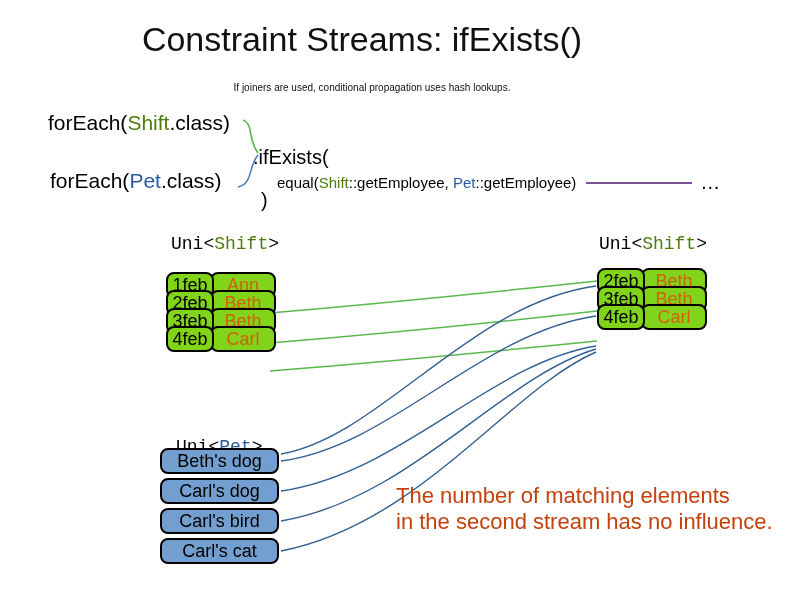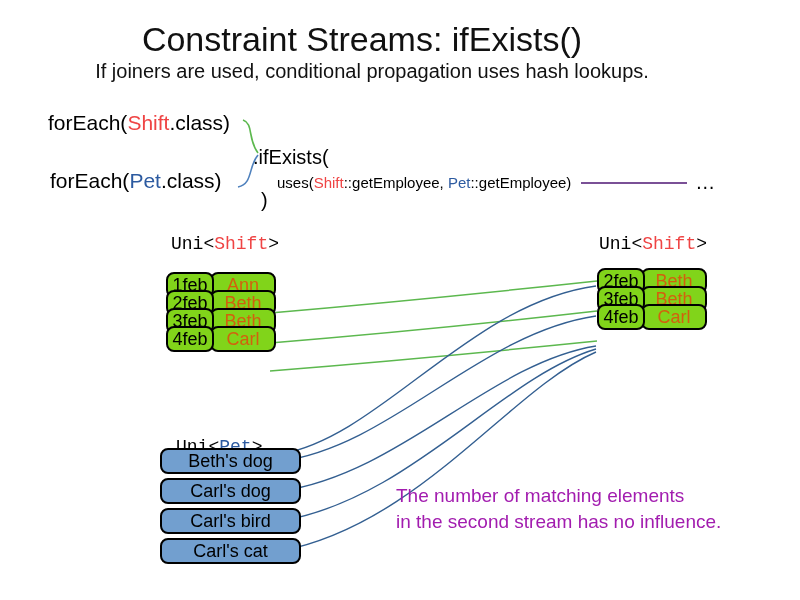--- a/index.html
+++ b/index.html
@@ -4,45 +4,45 @@
 <style>
   html,body{margin:0;padding:0;}
   body{
     width:800px;height:600px;position:relative;background:#ffffff;
     font-family:"Liberation Sans", sans-serif;color:#000;overflow:hidden;
   }
   .abs{position:absolute;}
   
   .title-block{left:0;top:0;width:724px;text-align:center;}
   .slide-title{margin-top:20px;font-size:34px;line-height:38px;color:#111;}
-  .slide-subtitle{margin-top:2px;font-size:20px;color:#111;padding-left:20px;}
+  .slide-subtitle{margin-top:24px;font-size:10px;color:#111;padding-left:20px;}
   
   .code-line{white-space:nowrap;}
   .fs21{font-size:21px;}
   .fs20{font-size:20px;}
   .fs15{font-size:15px;}
-  .green-t{color:#ef4444;}
+  .green-t{color:#4d7c0f;}
   .blue-t{color:#2c5aa0;}
   .equal-row{display:flex;align-items:center;}
   .cont-line{display:inline-block;width:106px;height:0;border-top:2px solid #7a5096;margin:0 8px 0 10px;}
   .ellipsis{font-size:20px;}
   
   .uni-header{font-size:18px;font-family:Liberation Mono, monospace;}
   .shift-table{display:flex;flex-direction:column;gap:4px;}
   .shift-row{display:flex;height:14px;}
   .cell{box-sizing:border-box;border:2px solid #000;border-radius:8px;background:#81d41a;
         height:26px;display:flex;align-items:center;justify-content:center;
         font-size:18px;line-height:18px;}
   .date-cell{width:48px;position:relative;z-index:2;}
   .name-cell{width:66px;margin-left:-4px;color:#d2610e;}
   .pet-table{display:flex;flex-direction:column;gap:4px;}
-  .pet-box{box-sizing:border-box;width:141px;height:26px;border:2px solid #000;border-radius:8px;
+  .pet-box{box-sizing:border-box;width:119px;height:26px;border:2px solid #000;border-radius:8px;
            background:#729fcf;display:flex;align-items:center;justify-content:center;font-size:18px;}
   
-  .annotation{font-size:19px;line-height:26px;color:#a21caf;}
+  .annotation{font-size:22px;line-height:26px;color:#c2410c;}
   
   .overlay{left:0;top:0;width:800px;height:600px;pointer-events:none;}
 </style>
 </head>
 <body>
 
 <svg class="abs overlay" width="800" height="600" viewBox="0 0 800 600" fill="none">
 
   <path d="M243,120 C254,124 247,138 258,153" stroke="#5cb84e" stroke-width="1.6" fill="none"></path>
   <path d="M238,187 C253,184 248,167 258,155" stroke="#4f81bd" stroke-width="1.6" fill="none"></path>
@@ -68,21 +68,21 @@
 </div>
 
 <div class="abs code-line fs21" style="left:50px;top:169px;">
   <span>forEach(</span><span class="blue-t">Pet</span><span>.class)</span>
 </div>
 
 <div class="abs code-line fs20" style="left:253px;top:146px;">.ifExists(</div>
 
 <div class="abs equal-row fs15" style="left:277px;top:171px;">
   <span class="code-line">
-    <span>uses(</span><span class="green-t">Shift</span><span>::getEmployee, </span><span class="blue-t">Pet</span><span>::getEmployee)</span>
+    <span>equal(</span><span class="green-t">Shift</span><span>::getEmployee, </span><span class="blue-t">Pet</span><span>::getEmployee)</span>
   </span>
   <span class="cont-line"></span>
   <span class="ellipsis">…</span>
 </div>
 
 <div class="abs code-line fs20" style="left:261px;top:189px;">)</div>
 
 <div class="abs uni-header" style="left:171px;top:234px;">
   <span>Uni&lt;</span><span class="green-t">Shift</span><span>&gt;</span>
 </div>

